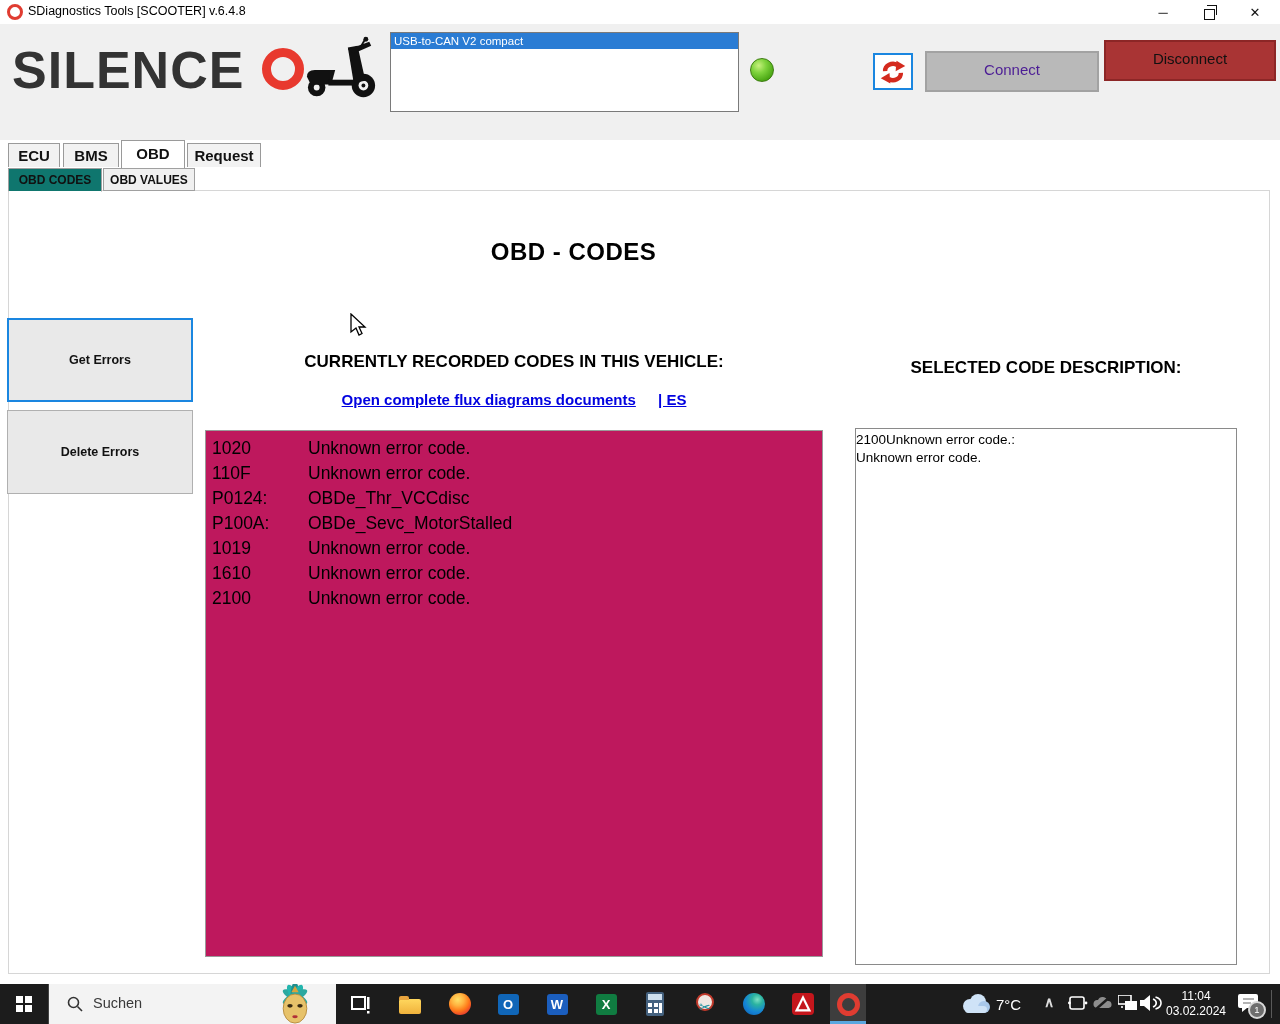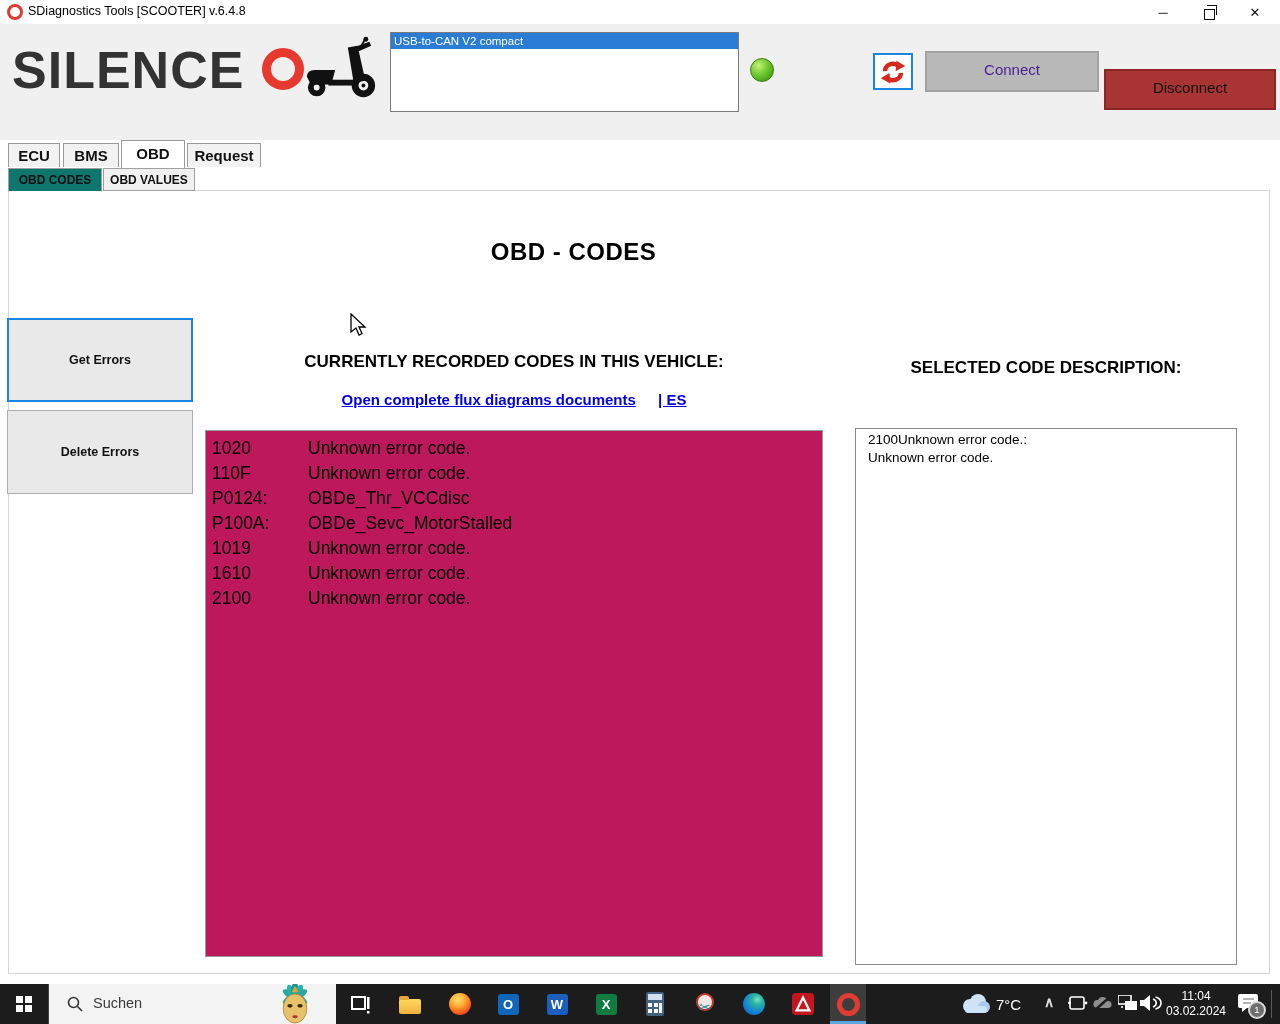--- a/index.html
+++ b/index.html
@@ -21,21 +21,21 @@
   .brand-ring{position:absolute;left:262px;top:24px;width:24px;height:24px;border:9px solid #e8392e;border-radius:50%;}
   .device-list{position:absolute;left:390px;top:8px;width:347px;height:78px;background:#fff;border:1px solid #7a7a7a;}
   .device-sel{height:16px;background:#2a7cd4;color:#fff;font-size:11.5px;line-height:16px;padding-left:3px;}
   .led{position:absolute;left:750px;top:34px;width:22px;height:22px;border-radius:50%;
        background:radial-gradient(circle at 35% 30%, #c8f07e 0%, #7ed33c 35%, #4aa614 75%, #3c8c10 100%);
        border:1px solid #3e7d12;}
   .refresh-btn{position:absolute;left:873px;top:29px;width:36px;height:33px;background:#fff;border:2px solid #1a86e0;
                display:flex;align-items:center;justify-content:center;}
   .btn-connect{position:absolute;left:925px;top:27px;width:170px;height:37px;background:#b9b9b9;border:2px solid #a2a2a2;
                color:#4c1d95;font-size:15px;text-align:center;line-height:34px;}
-  .btn-disconnect{position:absolute;left:1104px;top:45px;width:168px;height:37px;background:#a93434;border:2px solid #8c2626;
+  .btn-disconnect{position:absolute;left:1104px;top:16px;width:168px;height:37px;background:#a93434;border:2px solid #8c2626;
                color:#111;font-size:15px;text-align:center;line-height:34px;}
 
   
   .tab{position:absolute;top:143px;height:24px;background:#f2f2f2;border:1px solid #9a9a9a;border-bottom:none;
        font-weight:bold;font-size:15px;text-align:center;line-height:24px;color:#111;box-sizing:border-box;}
   .tab.active{top:140px;height:28px;line-height:26px;background:#ffffff;z-index:3;}
   .subtab{position:absolute;top:168px;height:23px;background:#f0f0f0;border:1px solid #a0a0a0;
        font-weight:bold;font-size:12px;text-align:center;line-height:22px;color:#111;box-sizing:border-box;z-index:2;}
   .subtab.active{background:#0f766e;border-bottom:1px solid #ffffff;height:24px;}
 
@@ -48,21 +48,21 @@
   .side-btn.normal{border:1px solid #b0b0b0;}
   .codes-heading{position:absolute;left:205px;top:352px;width:618px;text-align:center;font-size:17px;font-weight:bold;color:#000;}
   .links-row{position:absolute;left:205px;top:391px;width:618px;text-align:center;font-size:15px;font-weight:bold;}
   .link{color:#0202e0;text-decoration:underline;cursor:pointer;}
   .link + .link{margin-left:18px;}
   .codes-box{position:absolute;left:205px;top:430px;width:618px;height:527px;background:#be185d;border:1px solid #9a9a9a;box-sizing:border-box;padding-top:5px;}
   .code-row{display:flex;height:25px;font-size:17.5px;color:#000;padding-left:6px;align-items:center;}
   .code-col{width:96px;flex:none;}
   .desc-heading{position:absolute;left:855px;top:358px;width:382px;text-align:center;font-size:17px;font-weight:bold;color:#000;}
   .desc-box{position:absolute;left:855px;top:428px;width:382px;height:537px;background:#fff;border:1px solid #8a8a8a;box-sizing:border-box;
-            font-size:13.5px;line-height:18px;color:#000;padding:2px 12px;}
+            font-size:13.5px;line-height:18px;color:#000;padding:2px 0;}
 
   
   .cursor{position:absolute;left:350px;top:313px;z-index:50;pointer-events:none;}
 
   
   .taskbar{position:absolute;left:0;top:984px;width:1280px;height:40px;background:#1c1c1c;}
   .start-btn{position:absolute;left:0;top:0;width:48px;height:40px;display:flex;align-items:center;justify-content:center;}
   .win-logo{display:grid;grid-template-columns:7px 7px;grid-template-rows:7px 7px;gap:1.5px;}
   .win-logo span{background:#fff;}
   .searchbox{position:absolute;left:48px;top:0;width:288px;height:40px;background:#f3f3f3;border-left:1px solid #444;box-sizing:border-box;}

